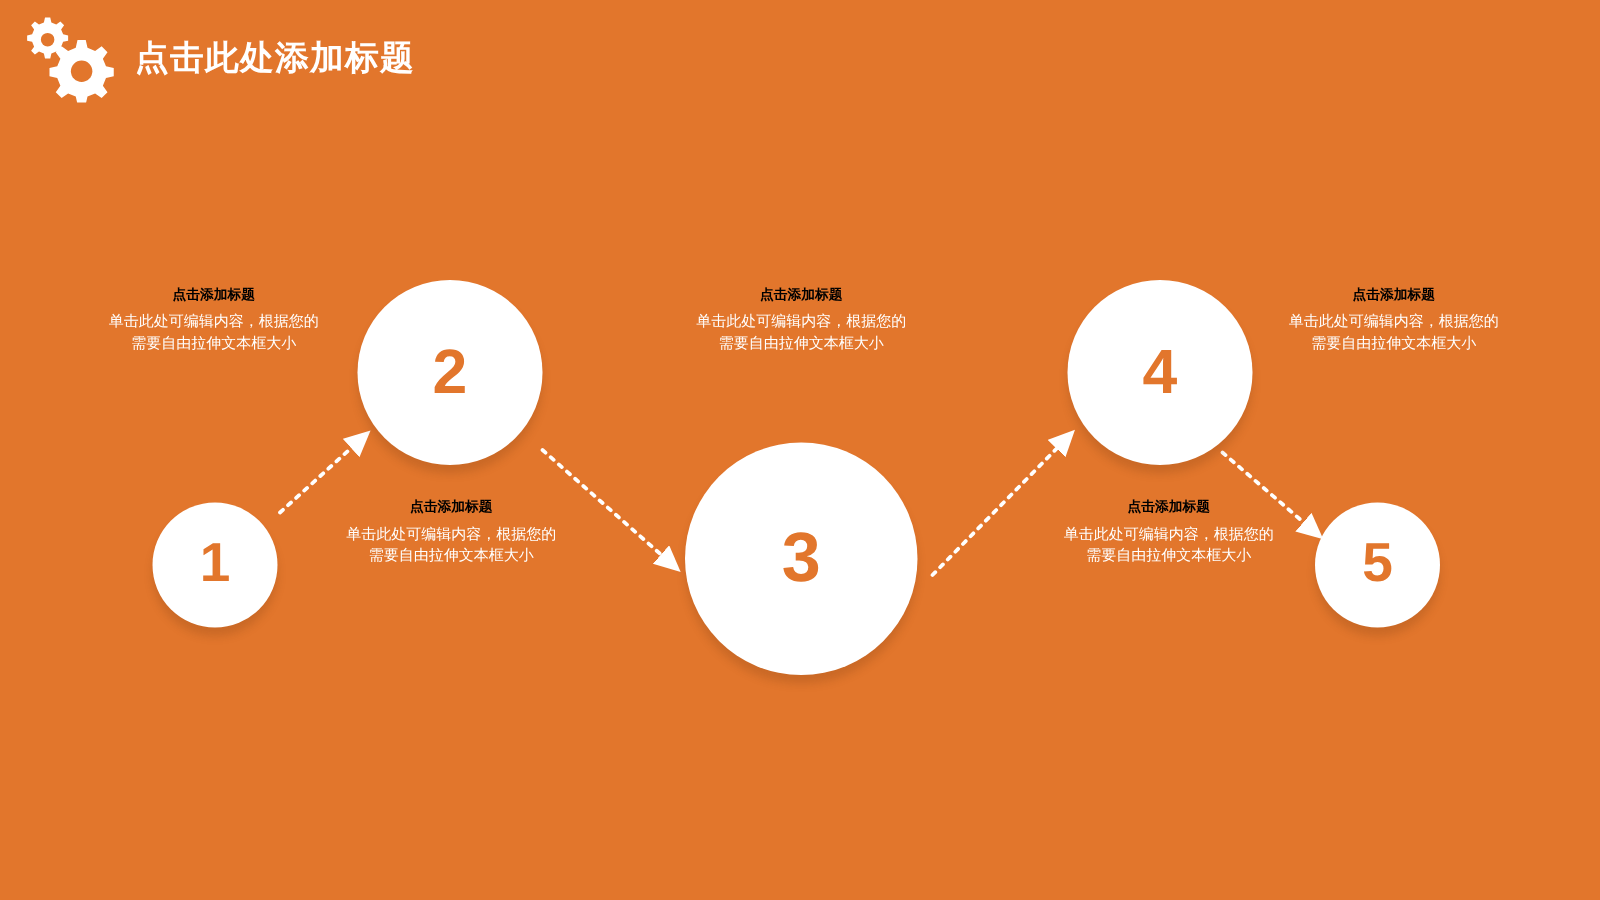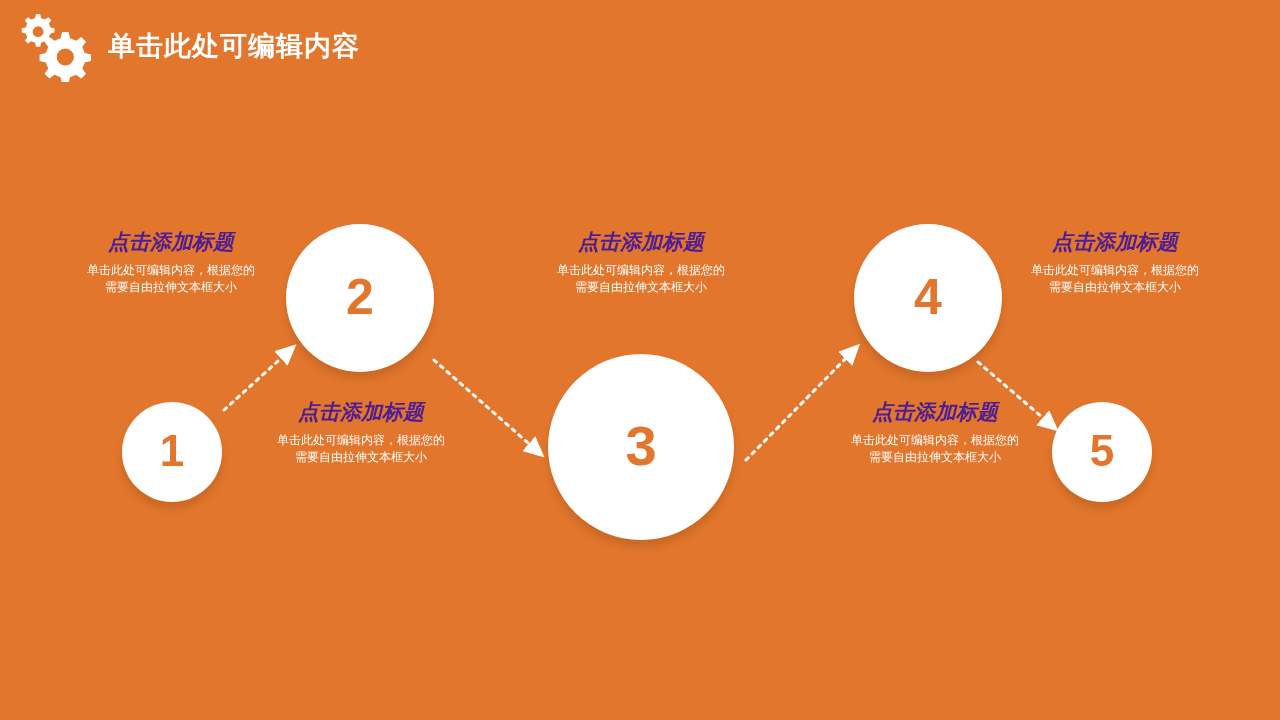--- a/index.html
+++ b/index.html
@@ -89,26 +89,25 @@
   #circle4 { left: 854px; top: 224px; }
   #circle5 { left: 1052px; top: 402px; }
 
   
   .textblock {
     position: absolute;
     text-align: center;
     color: #FFFFFF;
   }
   .tb-title {
-    font-size: 21px;
+    font-size: 11px;
     font-weight: bold;
-    color: #4c1d95;
+    color: #000000;
     margin-bottom: 6px;
     white-space: nowrap;
-    font-style: italic;
   }
   .tb-body {
     font-size: 12px;
     line-height: 1.42;
     color: #FFFFFF;
   }
 
   #text1 { left: 86px;  top: 228px; width: 170px; }
   #text2 { left: 272px; top: 398px; width: 178px; }
   #text3 { left: 552px; top: 228px; width: 178px; }
@@ -138,21 +137,21 @@
           <path d="M22 4 l4.2 .0 .9 4.0 3.9 1.6 3.3 -2.4 3.0 3.0 -2.4 3.3 1.6 3.9 4.0 .9 0 4.2 -4.0 .9 -1.6 3.9 2.4 3.3 -3.0 3.0 -3.3 -2.4 -3.9 1.6 -.9 4.0 -4.2 0 -.9 -4.0 -3.9 -1.6 -3.3 2.4 -3.0 -3.0 2.4 -3.3 -1.6 -3.9 -4.0 -.9 0 -4.2 4.0 -.9 1.6 -3.9 -2.4 -3.3 3.0 -3.0 3.3 2.4 3.9 -1.6 z"></path>
           <circle cx="24.1" cy="21.7" r="5.4" fill="#E2762C"></circle>
         </g>
 
         <g fill="#FFFFFF">
           <path d="M48 22 l6.6 0 1.4 6.2 6.1 2.5 5.2 -3.7 4.7 4.7 -3.7 5.2 2.5 6.1 6.2 1.4 0 6.6 -6.2 1.4 -2.5 6.1 3.7 5.2 -4.7 4.7 -5.2 -3.7 -6.1 2.5 -1.4 6.2 -6.6 0 -1.4 -6.2 -6.1 -2.5 -5.2 3.7 -4.7 -4.7 3.7 -5.2 -2.5 -6.1 -6.2 -1.4 0 -6.6 6.2 -1.4 2.5 -6.1 -3.7 -5.2 4.7 -4.7 5.2 3.7 6.1 -2.5 z"></path>
           <circle cx="51.3" cy="47" r="8.6" fill="#E2762C"></circle>
         </g>
       </svg>
     </div>
-    <div class="slide-title">单击此处可编辑内容</div>
+    <div class="slide-title">点击此处添加标题</div>
   </div>
 
   <svg class="arrow-svg" viewBox="0 0 1280 720">
     <defs>
       <marker id="arrowhead" markerWidth="7" markerHeight="7" refX="3.2" refY="3.3" orient="auto">
         <path d="M0,0 L7,3.3 L0,6.6 z" fill="#FFFFFF"></path>
       </marker>
     </defs>
 
     <line x1="224" y1="410" x2="288" y2="352" stroke="#FFFFFF" stroke-width="3" stroke-dasharray="3.2 5.5" stroke-linecap="round" marker-end="url(#arrowhead)"></line>

